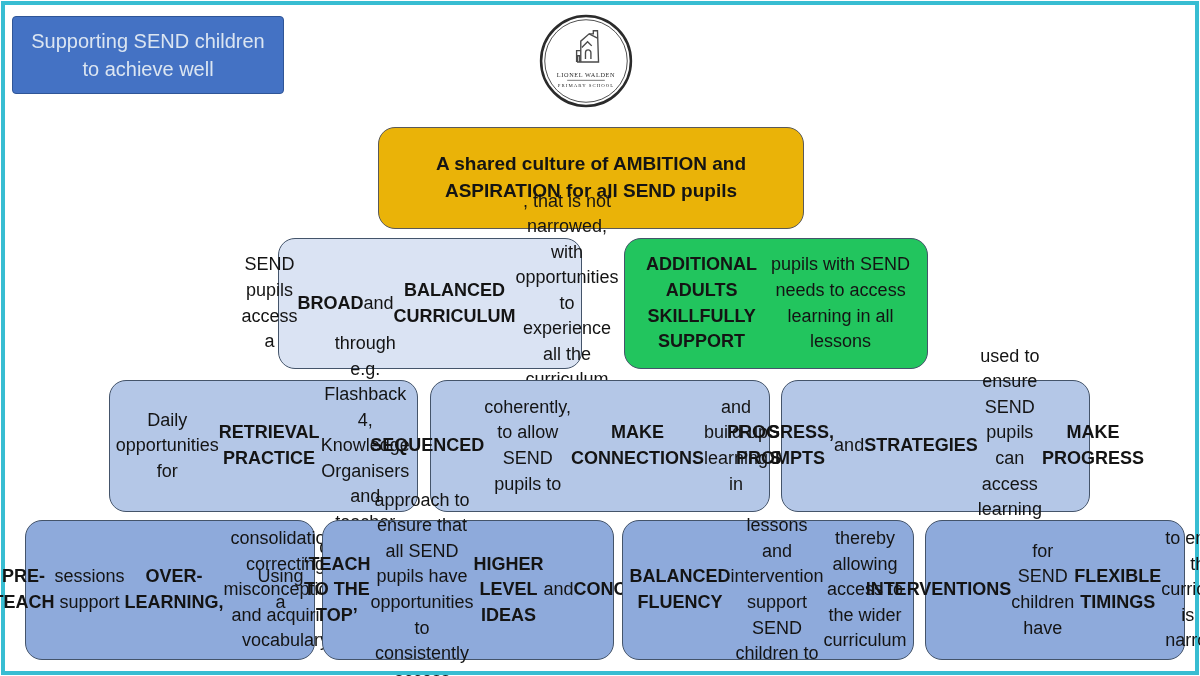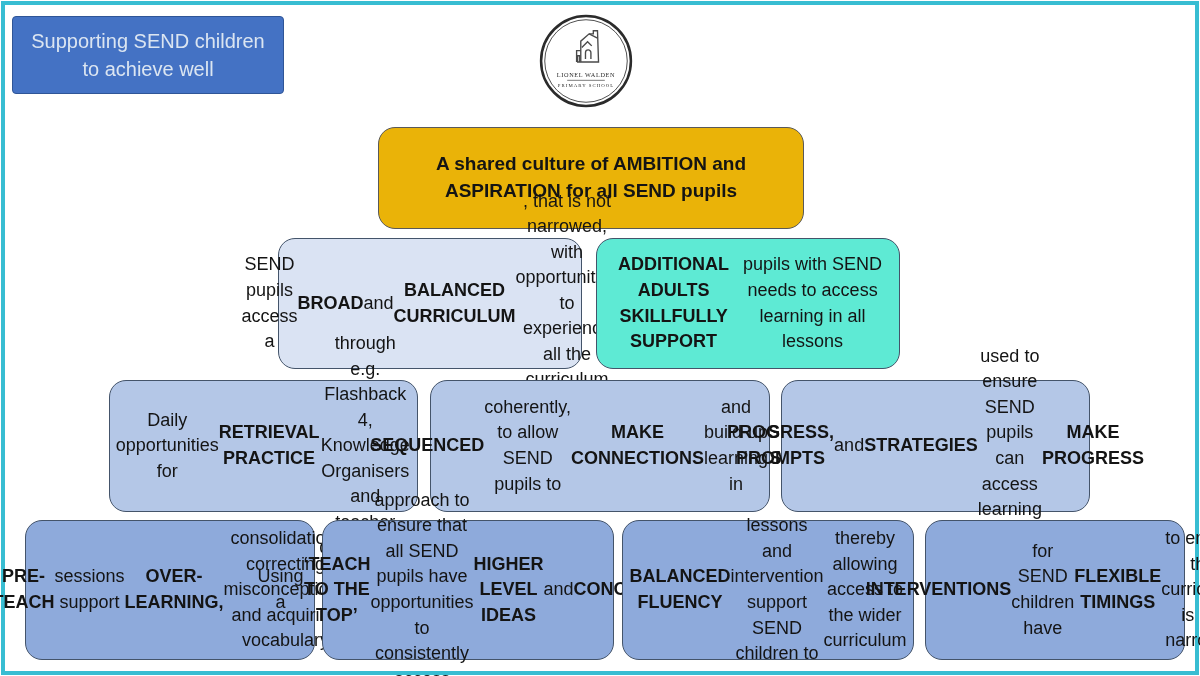--- a/index.html
+++ b/index.html
@@ -73,21 +73,21 @@
     <b>A shared culture of AMBITION and ASPIRATION for all SEND pupils</b>
   </div>
 
 <div class="box b-l2-1" style="background-color: rgb(218, 227, 243);">
     <span>SEND pupils access a </span>
     <b>BROAD</b>
     <span> and </span>
     <b>BALANCED CURRICULUM</b>
     <span>, that is not narrowed, with opportunities to experience all the curriculum offers</span>
   </div>
-<div class="box b-l2-2" style="background-color: #5eead4;">
+<div class="box b-l2-2" style="background-color: #22c55e; margin-left: 28px;">
     <b>ADDITIONAL ADULTS SKILLFULLY SUPPORT</b>
     <span> pupils with SEND needs to access learning in all lessons</span>
   </div>
 
 <div class="box b-l3-1" style="background-color: rgb(180, 199, 231);">
     <span>Daily opportunities for </span>
     <b>RETRIEVAL PRACTICE</b>
     <span> through e.g. Flashback 4, Knowledge Organisers and teacher questioning</span>
   </div>
 <div class="box b-l3-2" style="background-color: rgb(180, 199, 231);">

